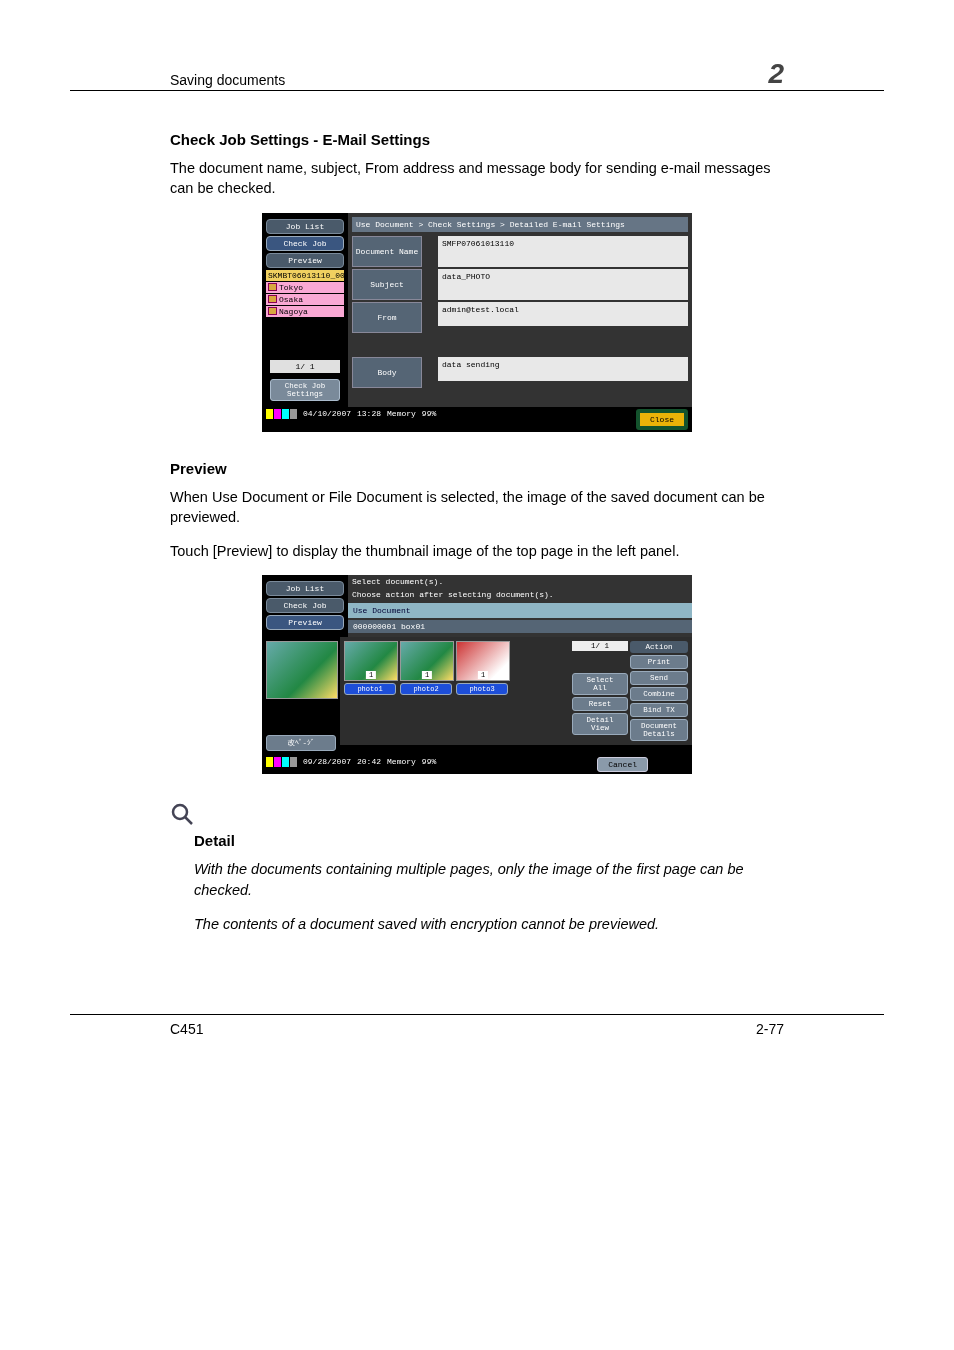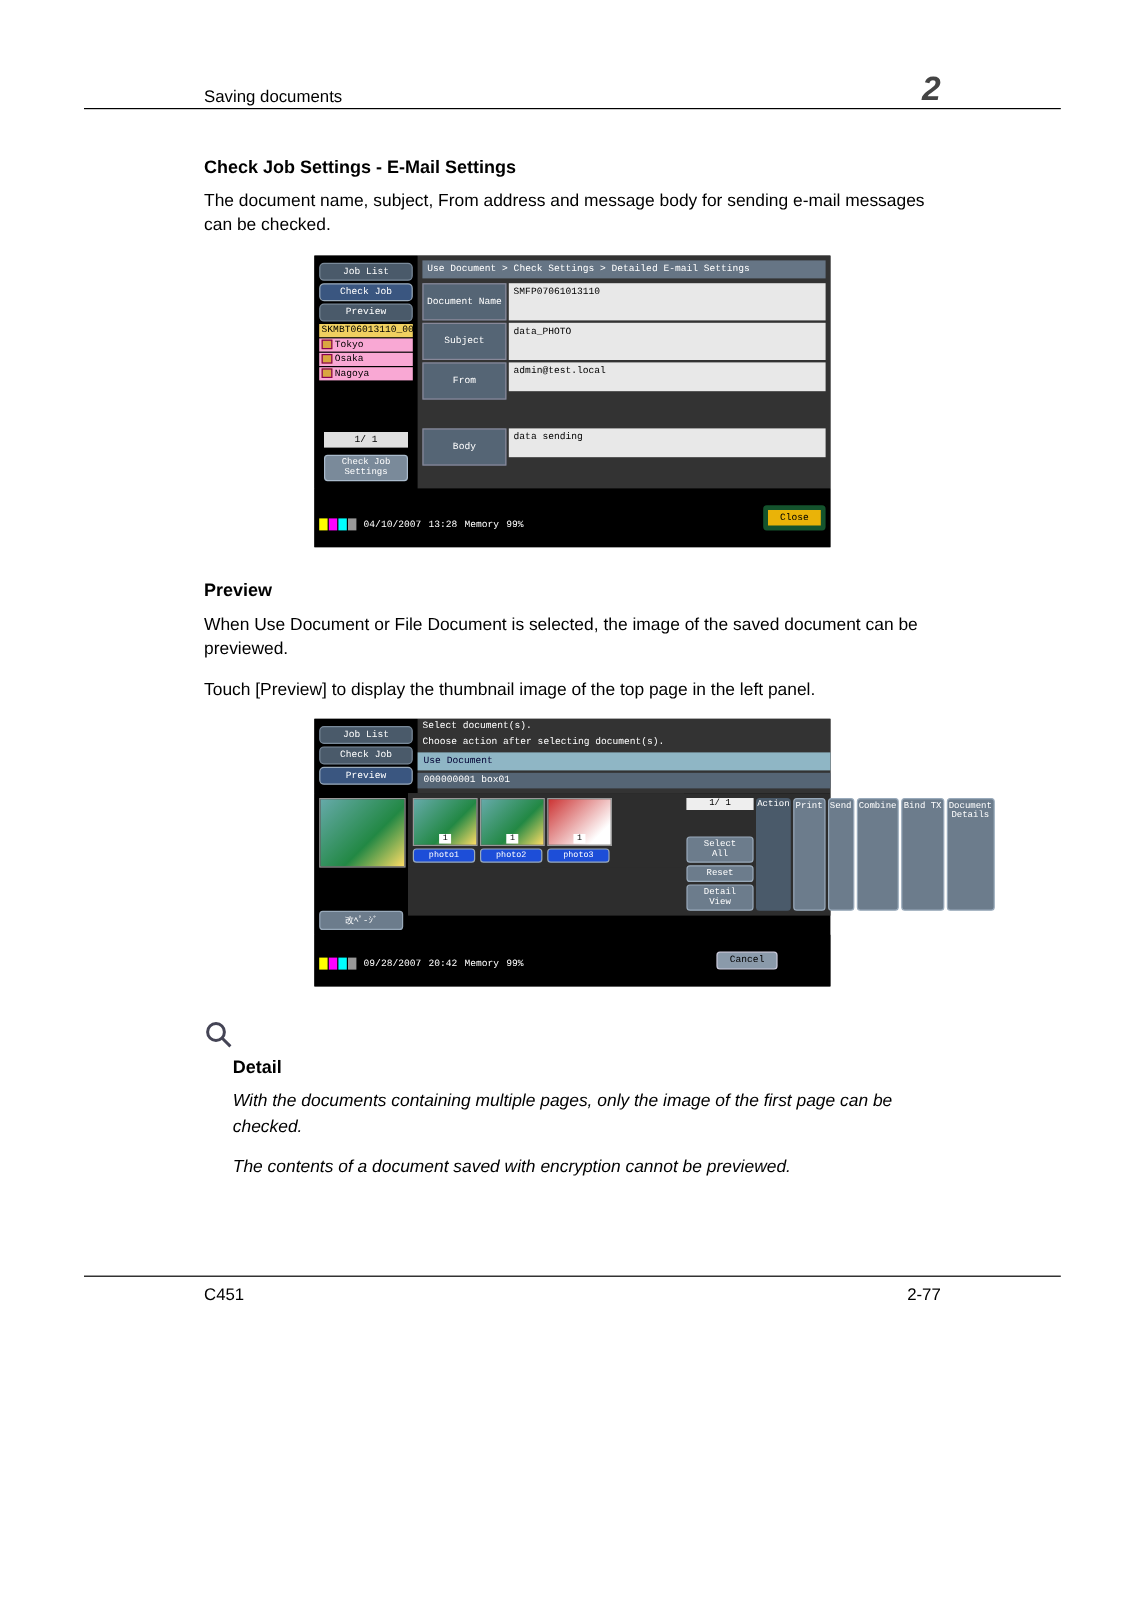--- a/index.html
+++ b/index.html
@@ -102,35 +102,35 @@
     font-size:8px;
     padding:10px 2px;
     box-sizing:border-box;
   }
   .field-val {
     flex:1;
     background:#e8e8e8;
     color:#000;
     font-size:8px;
     padding:3px 4px;
-    margin-left:2px;
+    margin-left:16px;
     box-sizing:border-box;
   }
   .field-val.tall { height:24px; }
   .crumb {
     background:#667585;
     font-size:8px;
     padding:3px 4px;
     margin-bottom:4px;
   }
   .footer-bar {
     display:flex;
-    align-items:flex-end;
+    align-items:flex-start;
     background:#000;
-    padding:14px 4px;
+    padding:2px 4px;
     font-size:8px;
   }
   .toner { display:flex; gap:1px; margin-right:6px;}
   .toner span {
     width:7px; height:10px; display:inline-block;
   }
   .ty{background:#ff0;} .tm{background:#f0f;} .tc{background:#0ff;} .tk{background:#999;}
   .close-btn {
     margin-left:auto;
     background:#eab308;
@@ -181,20 +181,21 @@
     position:absolute; bottom:1px; left:50%; transform:translateX(-50%);
     background:#fff; color:#000; font-size:7px; padding:0 3px;
   }
   .thumb-label{
     background:#1d4ed8; border:1px solid #9ab; border-radius:3px;
     font-size:7px; text-align:center; margin-top:2px; padding:1px 0;
   }
   .action-col {
     width:58px;
     display:flex;
+    flex-direction:column;
     gap:2px;
     margin-left:auto;
     padding:4px 4px 4px 0;
   }
   .abtn {
     background:#6c7c8c;
     border:1px solid #9ab;
     border-radius:3px;
     font-size:7.5px;
     text-align:center;

